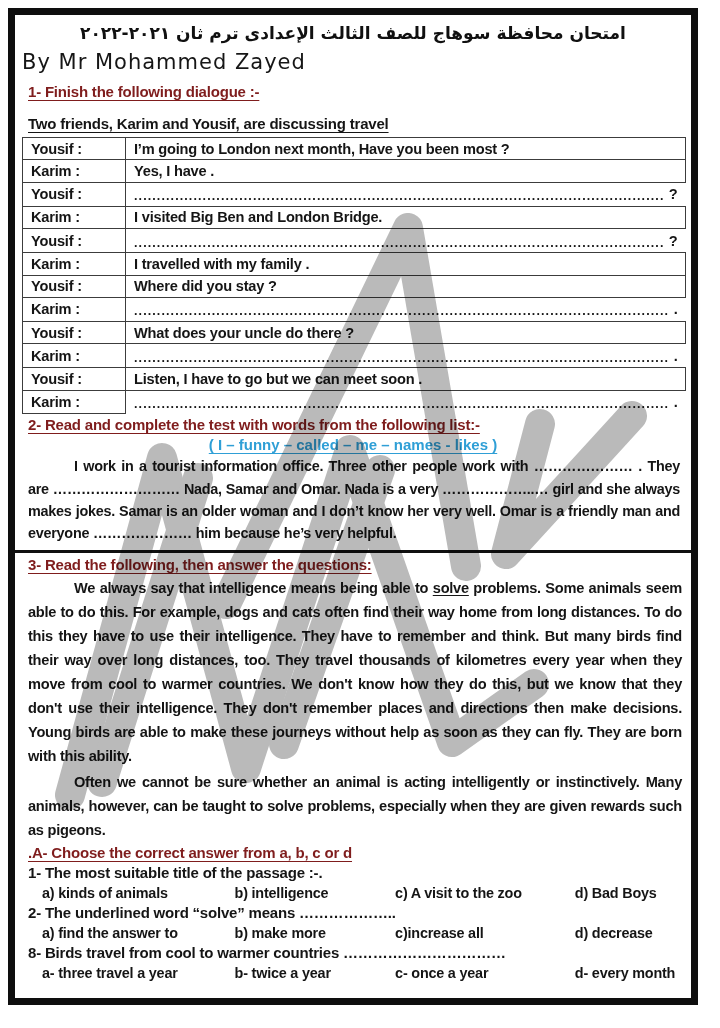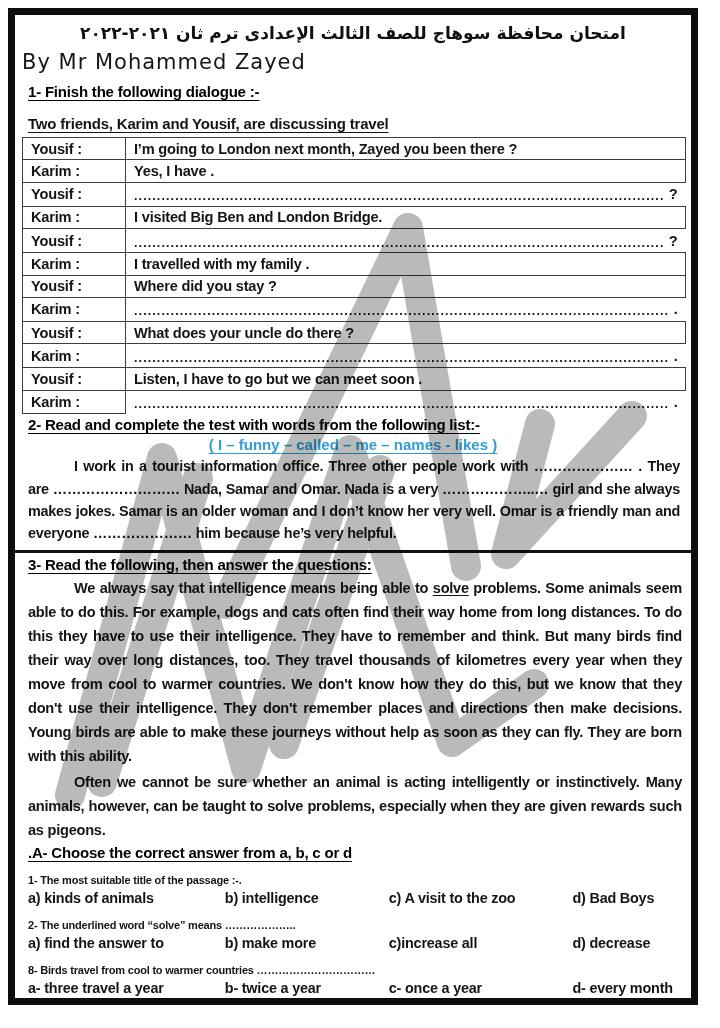--- a/index.html
+++ b/index.html
@@ -14,21 +14,21 @@
   }
   .title-ar{
     direction:rtl;text-align:center;font-family:"DejaVu Sans",sans-serif;
     font-size:17px;font-weight:800;letter-spacing:0;margin-top:2px;color:#101010;
   }
   .byline{
     text-align:left;font-family:"DejaVu Sans",sans-serif;
     font-size:21px;font-weight:500;margin:7px 0 9px 0;color:#161616;letter-spacing:1px;
   }
   .red-heading{
-    color:#000000;font-size:15px;font-weight:800;
+    color:#7f1d1d;font-size:15px;font-weight:800;
     text-decoration:underline;text-underline-offset:3px;margin:2px 0 3px 6px;
     letter-spacing:-0.2px;
   }
   .intro{
     font-size:15px;font-weight:800;text-decoration:underline;text-underline-offset:3px;
     margin:15px 0 5px 6px;letter-spacing:-0.2px;
   }
   table.dialogue{
     width:664px;margin-left:0;border-collapse:collapse;table-layout:fixed;
   }
@@ -45,22 +45,22 @@
     text-decoration:underline;text-underline-offset:3px;margin:1px 0 2px 0;
   }
   .para{
     font-size:14.4px;font-weight:700;line-height:22.4px;text-align:justify;
     margin:2px 4px 2px 6px;letter-spacing:-0.25px;
   }
   .para.sec3{line-height:24px;font-size:14.6px;margin-right:2px;}
   .indent{text-indent:46px;}
   .u-word{text-decoration:underline;text-underline-offset:2px;}
   .divider{border-top:3px solid #101010;margin:5px -7px 3px -7px;}
-  .stem{font-size:11px;font-weight:700;margin:13px 0 0 6px;letter-spacing:-0.2px;}
-  .opts{display:flex;margin:4px 0 1px 6px;font-size:14.4px;font-weight:700;letter-spacing:-0.2px;align-items:center;}
+  .stem{font-size:15px;font-weight:700;margin:3px 0 0 6px;letter-spacing:-0.2px;}
+  .opts{display:flex;margin:4px 0 1px 20px;font-size:14.4px;font-weight:700;letter-spacing:-0.2px;align-items:center;}
   .opt0{flex:0 0 30%;}
   .opt1{flex:0 0 25%;}
   .opt2{flex:0 0 28%;}
   .opt3{flex:1;}
   .watermark{
     position:absolute;left:0;top:0;z-index:5;pointer-events:none;
     mix-blend-mode:multiply;
   }
 </style>
 </head>
@@ -70,21 +70,21 @@
   <div class="title-ar">امتحان محافظة سوهاج للصف الثالث الإعدادى ترم ثان ٢٠٢١-٢٠٢٢</div>
   <div class="byline">By Mr Mohammed Zayed</div>
 
   <div class="red-heading">1-  Finish the following dialogue :-</div>
   <div class="intro">Two friends, Karim and Yousif, are discussing travel</div>
 
   <table class="dialogue">
     <tbody id="dialogue-body">
         <tr>
           <td class="speaker">Yousif :</td>
-          <td class="line">I’m going to London next month, Zayed you been there ?</td>
+          <td class="line">I’m going to London next month, Have you been most ?</td>
         </tr>
         <tr>
           <td class="speaker">Karim :</td>
           <td class="line">Yes, I have .</td>
         </tr>
         <tr>
           <td class="speaker">Yousif :</td>
           <td class="line blank">
             <span class="dotfill">....................................................................................................................................................................................................</span>
             <span class="tail">?</span>

